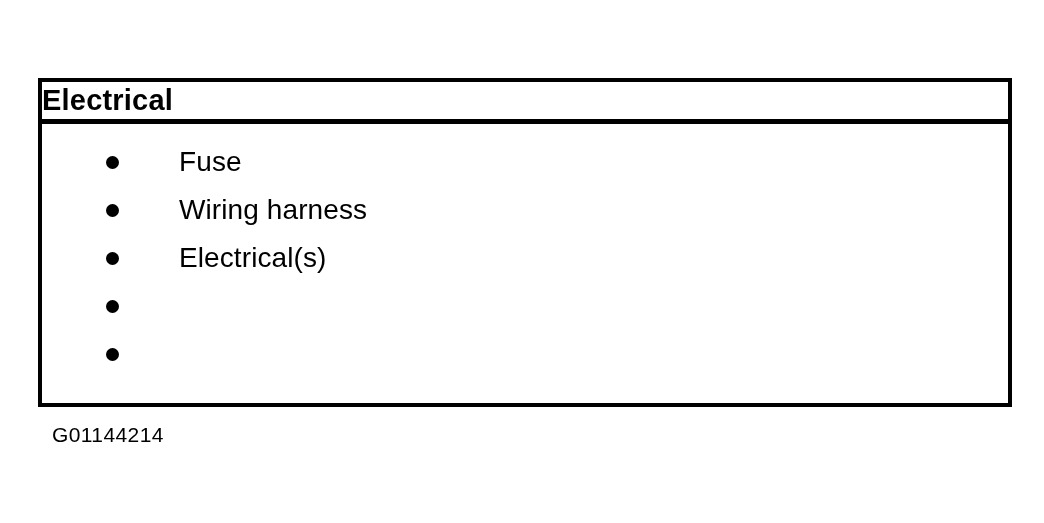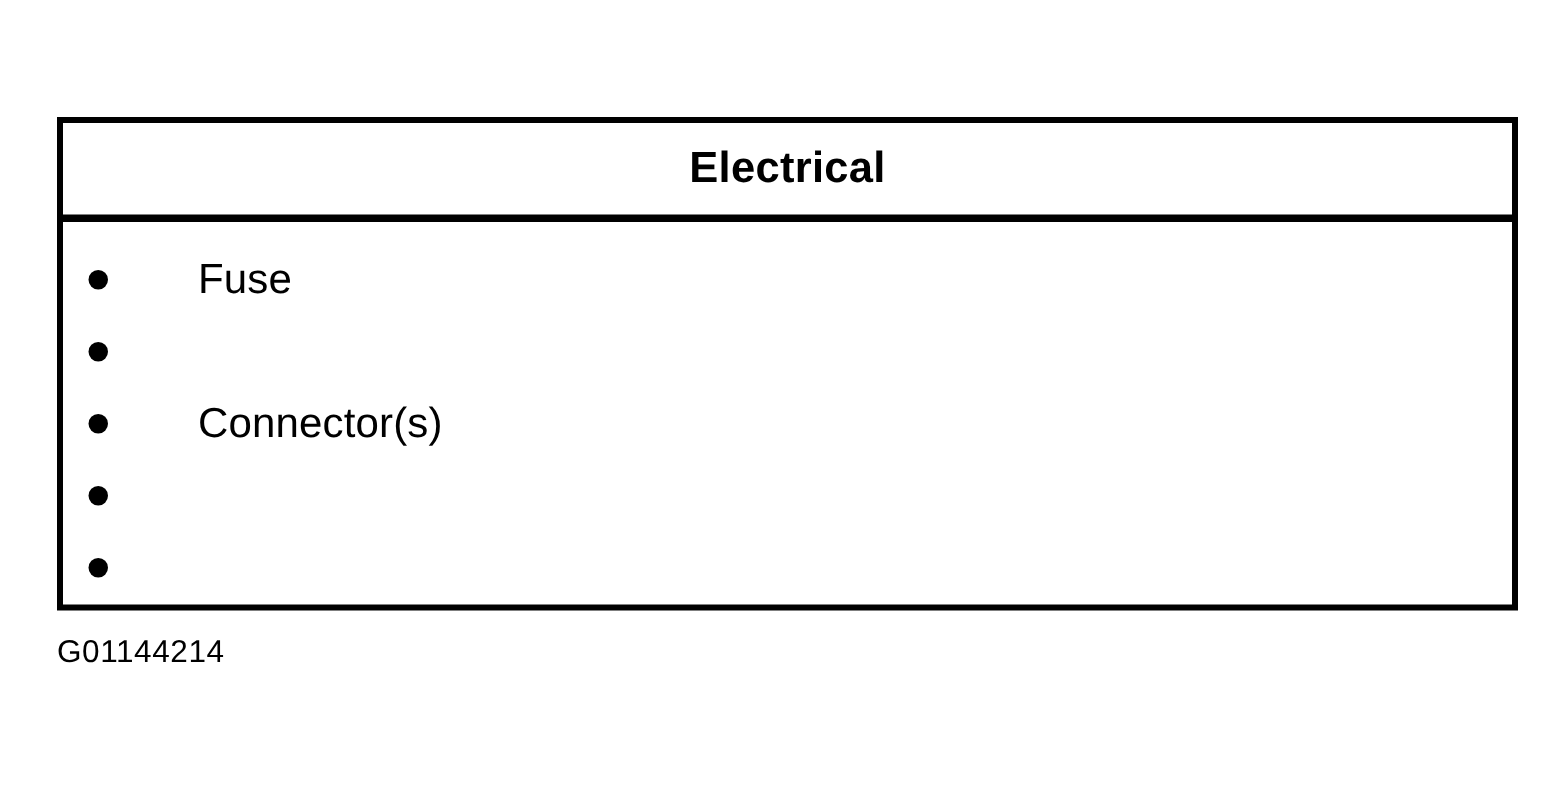--- a/index.html
+++ b/index.html
@@ -25,26 +25,26 @@
     width: 966px;        
     height: 321px;
     border: 4px solid #000000;
     box-sizing: content-box;
     background: #ffffff;
   }
 
   
   .box-header {
     position: relative;
-    height: 66px;
+    height: 42px;
     border-bottom: 5px solid #000000;
     box-sizing: border-box;
     display: flex;
     align-items: center;
-    justify-content: center;
+    justify-content: flex-start;
     background: #ffffff;
   }
   .box-title {
     font-size: 29px;
     font-weight: bold;
     letter-spacing: 0.2px;
     line-height: 1;
     white-space: nowrap;
   }
 
@@ -57,41 +57,42 @@
     list-style: none;
     margin: 0;
     padding: 0;
   }
   .bullet-item {
     position: relative;
     height: 48px;
     line-height: 48px;
     padding-left: 90px;   
     white-space: nowrap;
+    margin-left: 47px;
   }
   .bullet-dot {
     position: absolute;
     left: 17px;
     top: 50%;
     margin-top: -6px;
     width: 13px;
     height: 13px;
     border-radius: 50%;
     background: #000000;
   }
   .bullet-label {
     font-size: 28px;
     font-weight: normal;
     letter-spacing: 0.1px;
   }
 
   
   .figure-caption {
     position: absolute;
-    left: 38px;
+    left: 52px;
     top: 423px;
     font-size: 21px;
     font-weight: normal;
     letter-spacing: 0.4px;
     white-space: nowrap;
   }
 </style>
 </head>
 <body>
 
@@ -104,25 +105,26 @@
   <div class="box-body">
     <ul class="bullet-list">
 
       <li class="bullet-item">
         <span class="bullet-dot"></span>
         <span class="bullet-label">Fuse</span>
       </li>
 
       <li class="bullet-item">
         <span class="bullet-dot"></span>
+        <span class="bullet-label">Wiring harness</span>
       </li>
 
       <li class="bullet-item">
         <span class="bullet-dot"></span>
-        <span class="bullet-label">Connector(s)</span>
+        <span class="bullet-label">Electrical(s)</span>
       </li>
 
       <li class="bullet-item">
         <span class="bullet-dot"></span>
       </li>
 
       <li class="bullet-item">
         <span class="bullet-dot"></span>
       </li>
 

